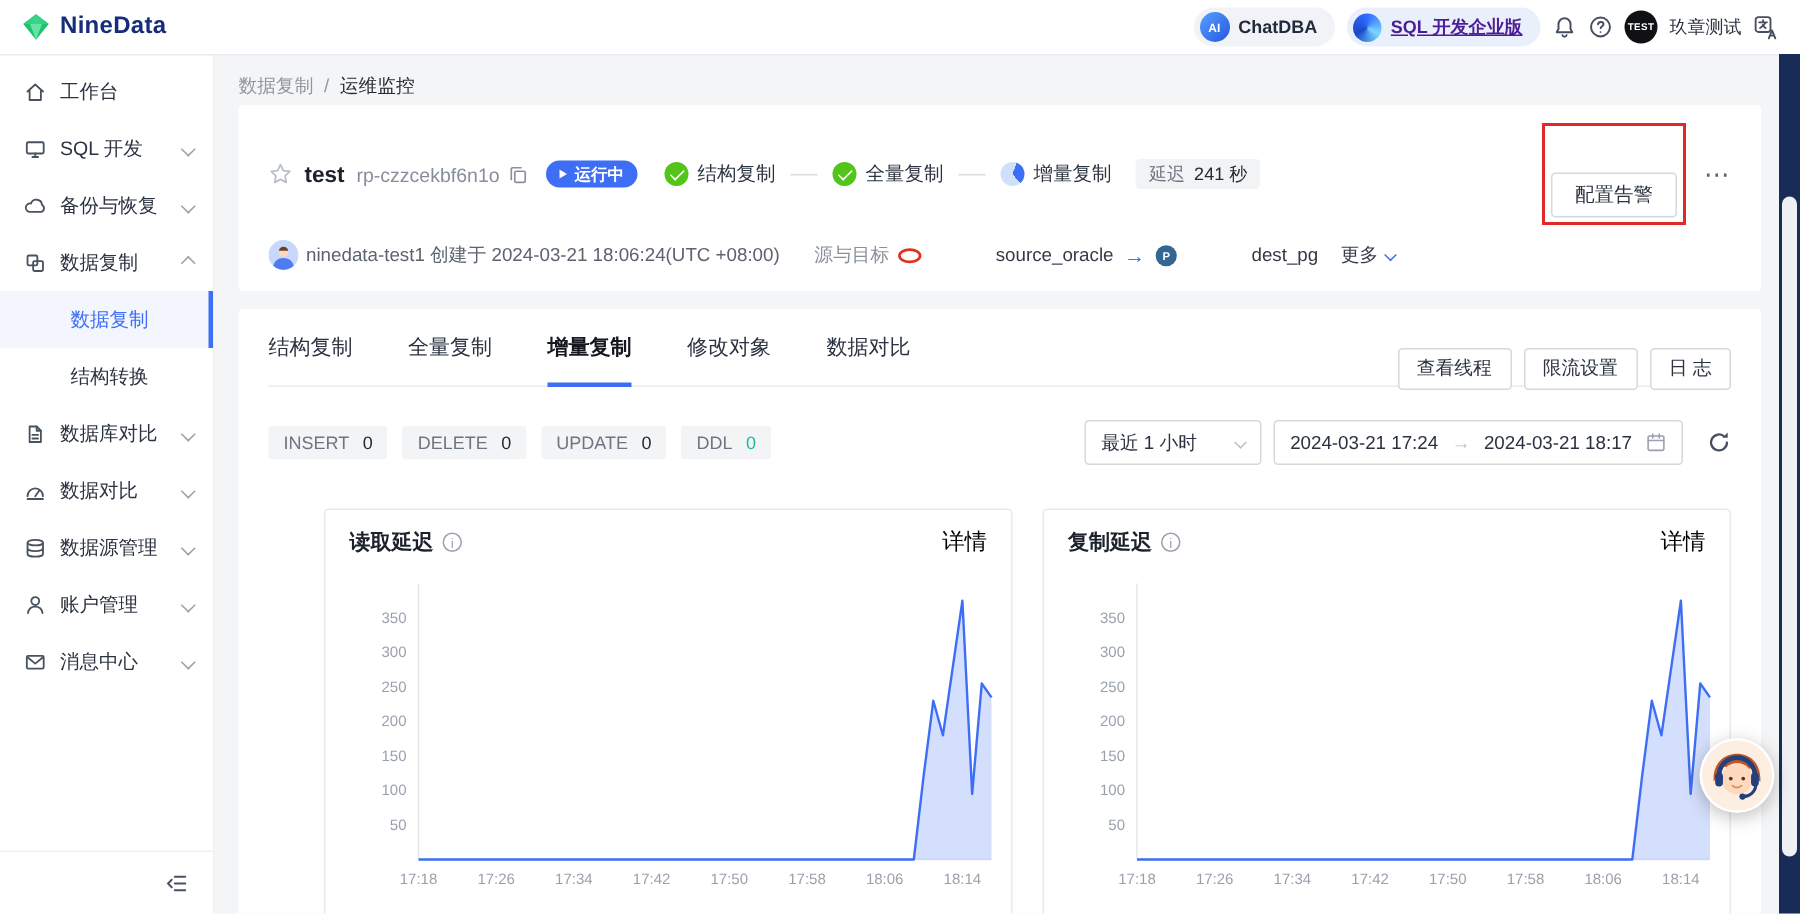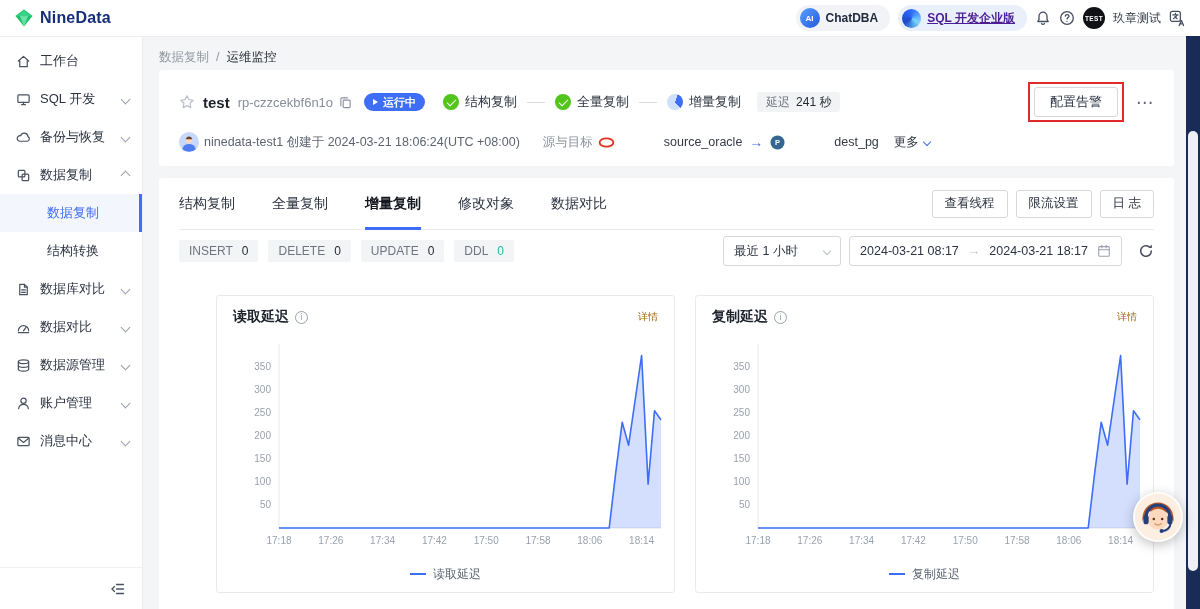--- a/index.html
+++ b/index.html
@@ -68,39 +68,39 @@
     border-left:1.6px solid #fff;border-bottom:1.6px solid #fff;transform:rotate(-45deg);}
   .step-dot.running{background:conic-gradient(from 20deg,#3d6ef5 0 120deg,#cfe0fb 120deg 360deg);}
   .connector{width:18px;height:1px;background:#d8dbe0;margin:0 10px;}
   .delay-pill{margin-left:16px;background:#f2f3f5;border-radius:3px;height:20px;display:flex;
     align-items:center;padding:0 9px;font-size:12px;gap:6px;}
   .delay-label{color:#6e7480;}
   .delay-value{color:#262b33;}
   .task-actions{margin-left:auto;display:flex;align-items:center;}
   .red-box{border:2px solid #e02a2a;padding:3px 4px;}
   .btn{background:#fff;border:1px solid #d5d8dd;border-radius:3px;font-size:13px;color:#2b3240;
-    height:30px;padding:0 15px;cursor:pointer;font-family:inherit;}
+    height:30px;padding:0 15px;cursor:pointer;font-family:inherit;margin-top:28px;}
   .more-dots{font-size:17px;color:#5d6470;margin-left:12px;letter-spacing:1px;cursor:pointer;line-height:1;}
   .task-row2{display:flex;align-items:center;margin-top:10px;font-size:12.5px;color:#5d6470;gap:5px;}
   .creator-line{color:#5d6470;}
   .st-label{margin-left:18px;color:#8a909b;}
   .ds-name{color:#343a45;margin-left:44px;}
   .arrow-blue{color:#3d6ef5;font-size:14px;margin:0 2px;}
   .more-link{display:flex;align-items:center;gap:5px;color:#343a45;cursor:pointer;margin-left:10px;}
 
   
   .panel{background:#fff;margin-top:12px;border-radius:3px;padding:0 20px 24px;}
   .tabs-row{display:flex;align-items:center;border-bottom:1px solid #e9ebee;height:52px;}
   .tabs{display:flex;gap:37px;height:100%;}
   .tab{display:flex;align-items:center;font-size:14px;color:#2b3240;cursor:pointer;position:relative;height:100%;}
   .tab.active{font-weight:bold;color:#15181f;}
   .tab.active::after{content:"";position:absolute;left:0;right:0;bottom:-1px;height:3px;background:#3d6ef5;}
   .tab-actions{margin-left:auto;display:flex;gap:8px;}
   .btn.small{height:28px;padding:0 12px;font-size:12.5px;}
-  .stats-row{display:flex;align-items:center;margin-top:6px;}
+  .stats-row{display:flex;align-items:center;margin-top:22px;}
   .stat{background:#f3f4f6;border-radius:2px;height:22px;display:flex;align-items:center;
     padding:0 10px;font-size:12px;margin-right:10px;gap:9px;}
   .stat-label{color:#6e7480;}
   .stat-value{color:#262b33;}
   .filters{margin-left:auto;display:flex;align-items:center;gap:8px;}
   .select-box{border:1px solid #d5d8dd;border-radius:3px;height:30px;display:flex;align-items:center;
     justify-content:space-between;padding:0 10px;font-size:12.5px;color:#2b3240;min-width:118px;
     cursor:pointer;background:#fff;gap:10px;}
   .select-box .chev{border-color:#b9bec8;}
   .range-box{border:1px solid #d5d8dd;border-radius:3px;height:30px;display:flex;align-items:center;
@@ -108,21 +108,21 @@
   .range-arrow{color:#b9bec8;}
   .refresh-btn{margin-left:8px;cursor:pointer;display:flex;}
 
   .charts-row{display:flex;gap:20px;margin-top:29px;padding-left:37px;}
   .chart-card{flex:1;border:1px solid #e8eaed;border-radius:3px;padding:12px 16px 6px;background:#fff;min-width:0;}
   .chart-head{display:flex;align-items:center;}
   .chart-title{font-size:14px;color:#1c212b;font-weight:bold;}
   .info-i{width:13px;height:13px;border:1px solid #9aa1ad;border-radius:50%;color:#9aa1ad;font-size:9px;
     display:inline-flex;align-items:center;justify-content:center;margin-left:6px;cursor:pointer;flex:none;}
   .info-i::after{content:"i";}
-  .detail-link{margin-left:auto;color:#a16207;font-size:10px;cursor:pointer;}
+  .detail-link{margin-left:auto;color:#000000;font-size:15px;cursor:pointer;}
   .chart-box{height:232px;margin-top:4px;}
   .legend{display:flex;align-items:center;justify-content:center;gap:7px;font-size:12px;color:#5d6470;height:24px;}
   .legend-dash{width:16px;height:2px;background:#3d6ef5;}
 
   
   .scroll-rail{position:fixed;right:0;top:36px;bottom:0;width:14px;background:#182c57;z-index:40;}
   .scroll-thumb{position:absolute;left:2px;right:2px;top:95px;height:440px;background:#eef0f4;border-radius:7px;cursor:pointer;}
 
   
   .cs-avatar{position:fixed;right:16px;bottom:66px;width:52px;height:52px;z-index:50;cursor:pointer;
@@ -402,21 +402,21 @@
       <span class="stat">
         <span class="stat-label">DDL</span>
         <span class="stat-value" style="color: rgb(33, 184, 163);">0</span>
       </span>
       <div class="filters">
         <div class="select-box">
           <span>最近 1 小时</span>
           <span class="chev small"></span>
         </div>
         <div class="range-box">
-          <span>2024-03-21 08:17</span>
+          <span>2024-03-21 17:24</span>
           <span class="range-arrow">→</span>
           <span>2024-03-21 18:17</span>
           <span>
             <svg width="14" height="14" viewBox="0 0 16 16" fill="none" stroke="#9aa1ad" stroke-width="1.2" stroke-linecap="round">
                 <rect x="2" y="3" width="12" height="11" rx="1"></rect>
                 <path d="M2 6.5h12M5.5 1.5v3M10.5 1.5v3"></path>
               </svg>
           </span>
         </div>
         <span class="refresh-btn">

